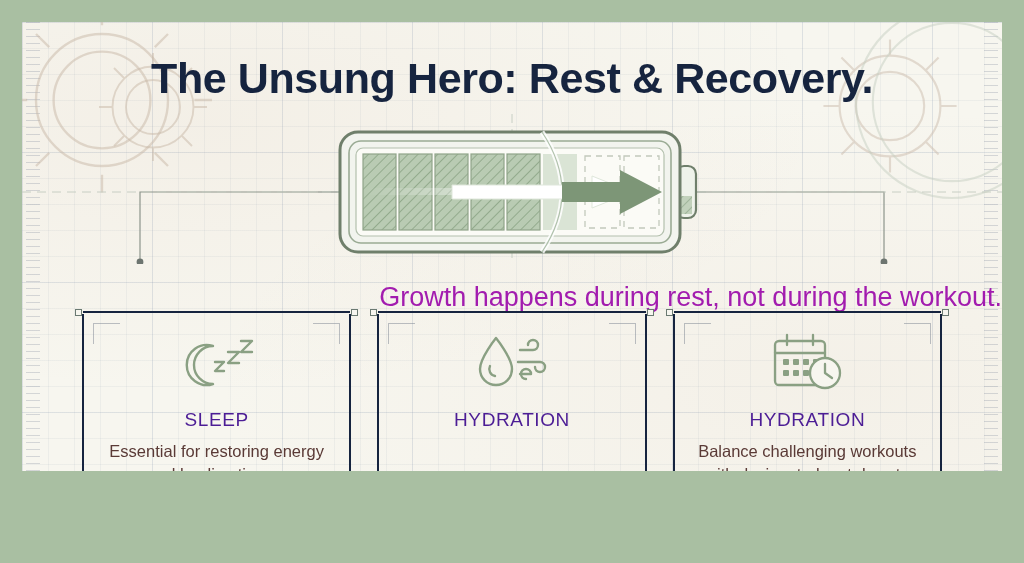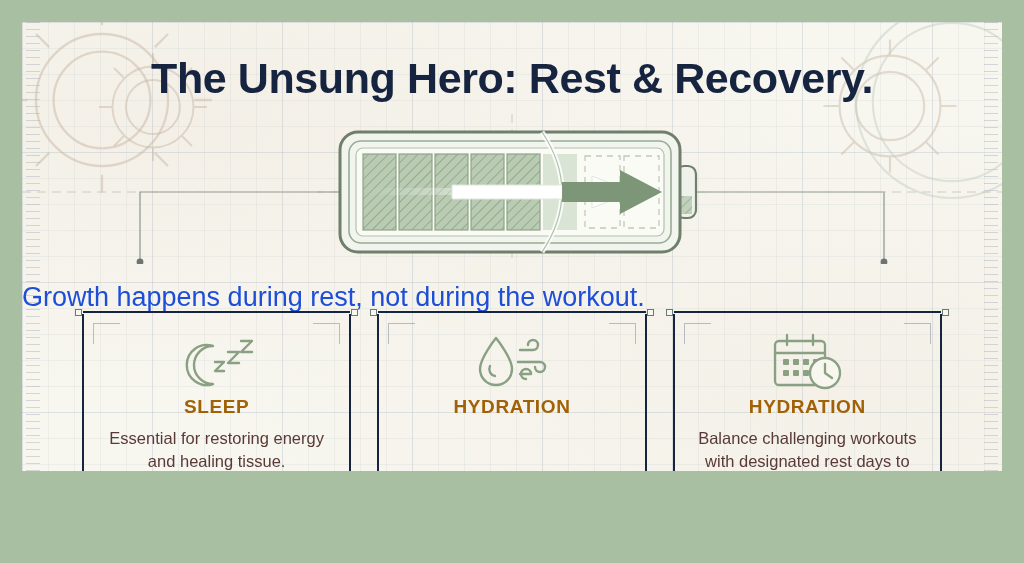--- a/index.html
+++ b/index.html
@@ -100,24 +100,24 @@
     top: 92px;
     height: 150px;
   }
 
   
   #subtitle {
     position: absolute;
     left: 0;
     right: 0;
     top: 260px;
-    text-align: left;
+    text-align: right;
     font-size: 27px;
     font-weight: 400;
-    color: #1d4ed8;
+    color: #a21caf;
     white-space: nowrap;
   }
 
   
   #columns {
     position: absolute;
     left: 47px;
     top: 289px;
     width: 886px;
     height: 196px;
@@ -176,25 +176,25 @@
   .bracket.tr { right: 24px; top: 12px; border-right-width: 1px; border-top-width: 1px; }
 
   .col-icon {
     height: 66px;
     margin-top: 18px;
     display: flex;
     align-items: center;
     justify-content: center;
   }
   .col-title {
-    margin-top: 1px;
+    margin-top: 14px;
     font-size: 19px;
-    font-weight: 700;
+    font-weight: 400;
     letter-spacing: .6px;
-    color: #a16207;
+    color: #4c1d95;
   }
   .col-body {
     margin-top: 9px;
     font-size: 16.5px;
     line-height: 1.42;
     color: #5a3a36;
     padding: 0 28px;
   }
 
   

